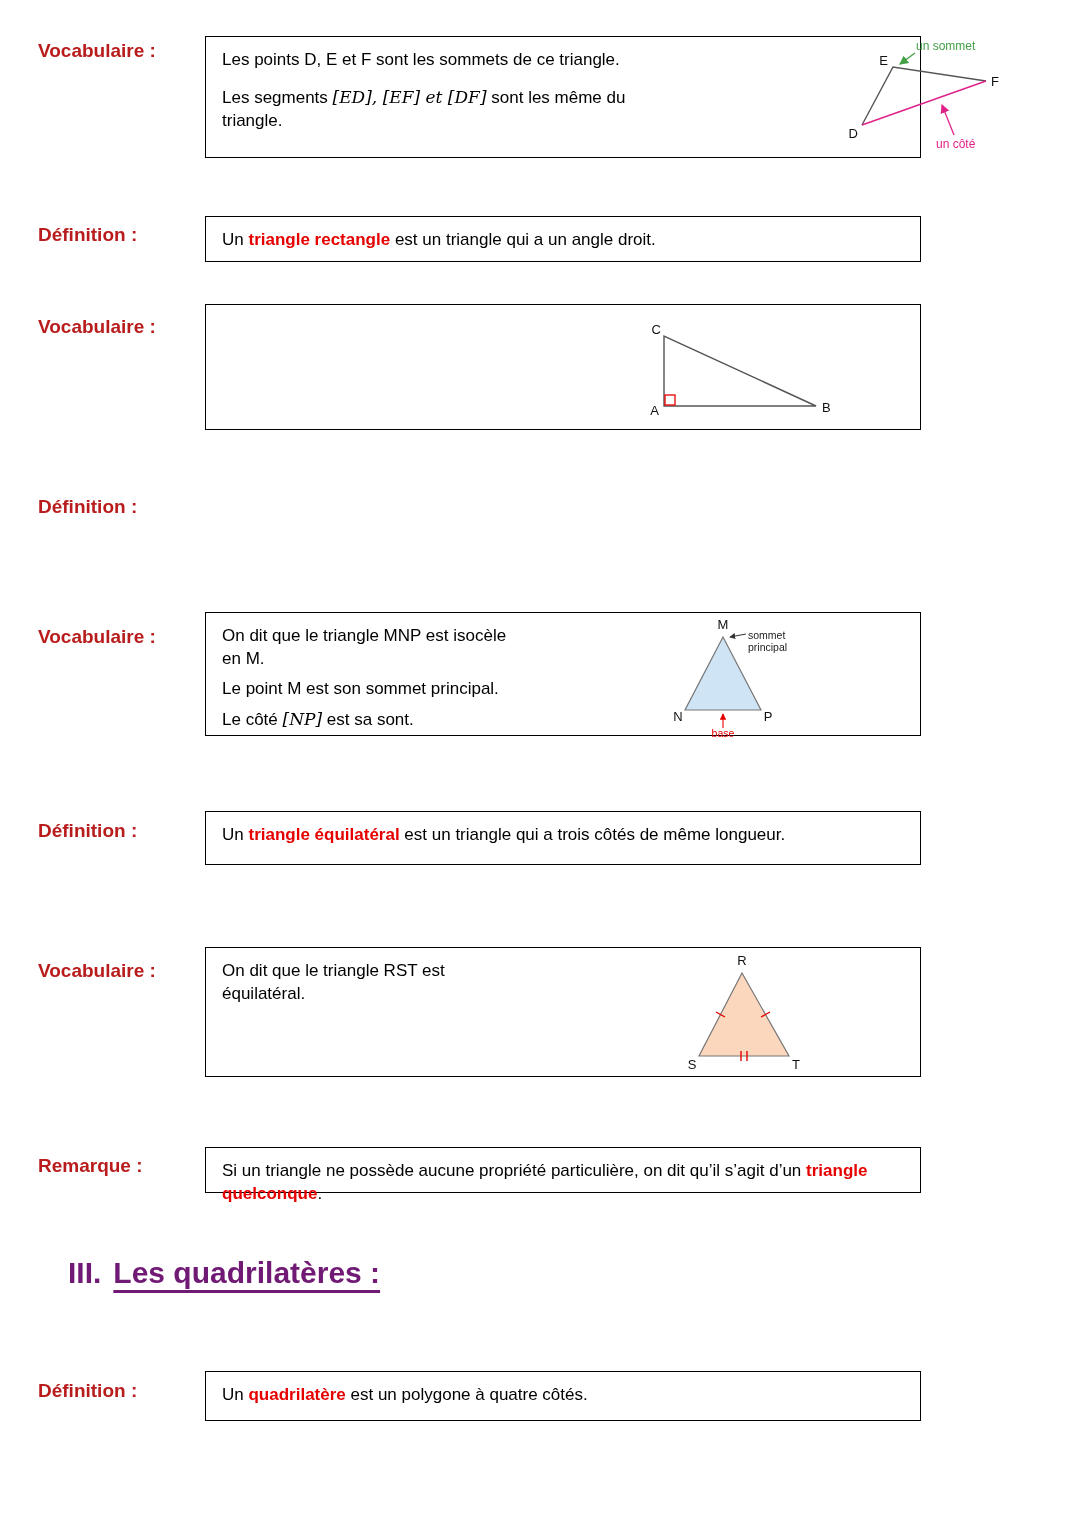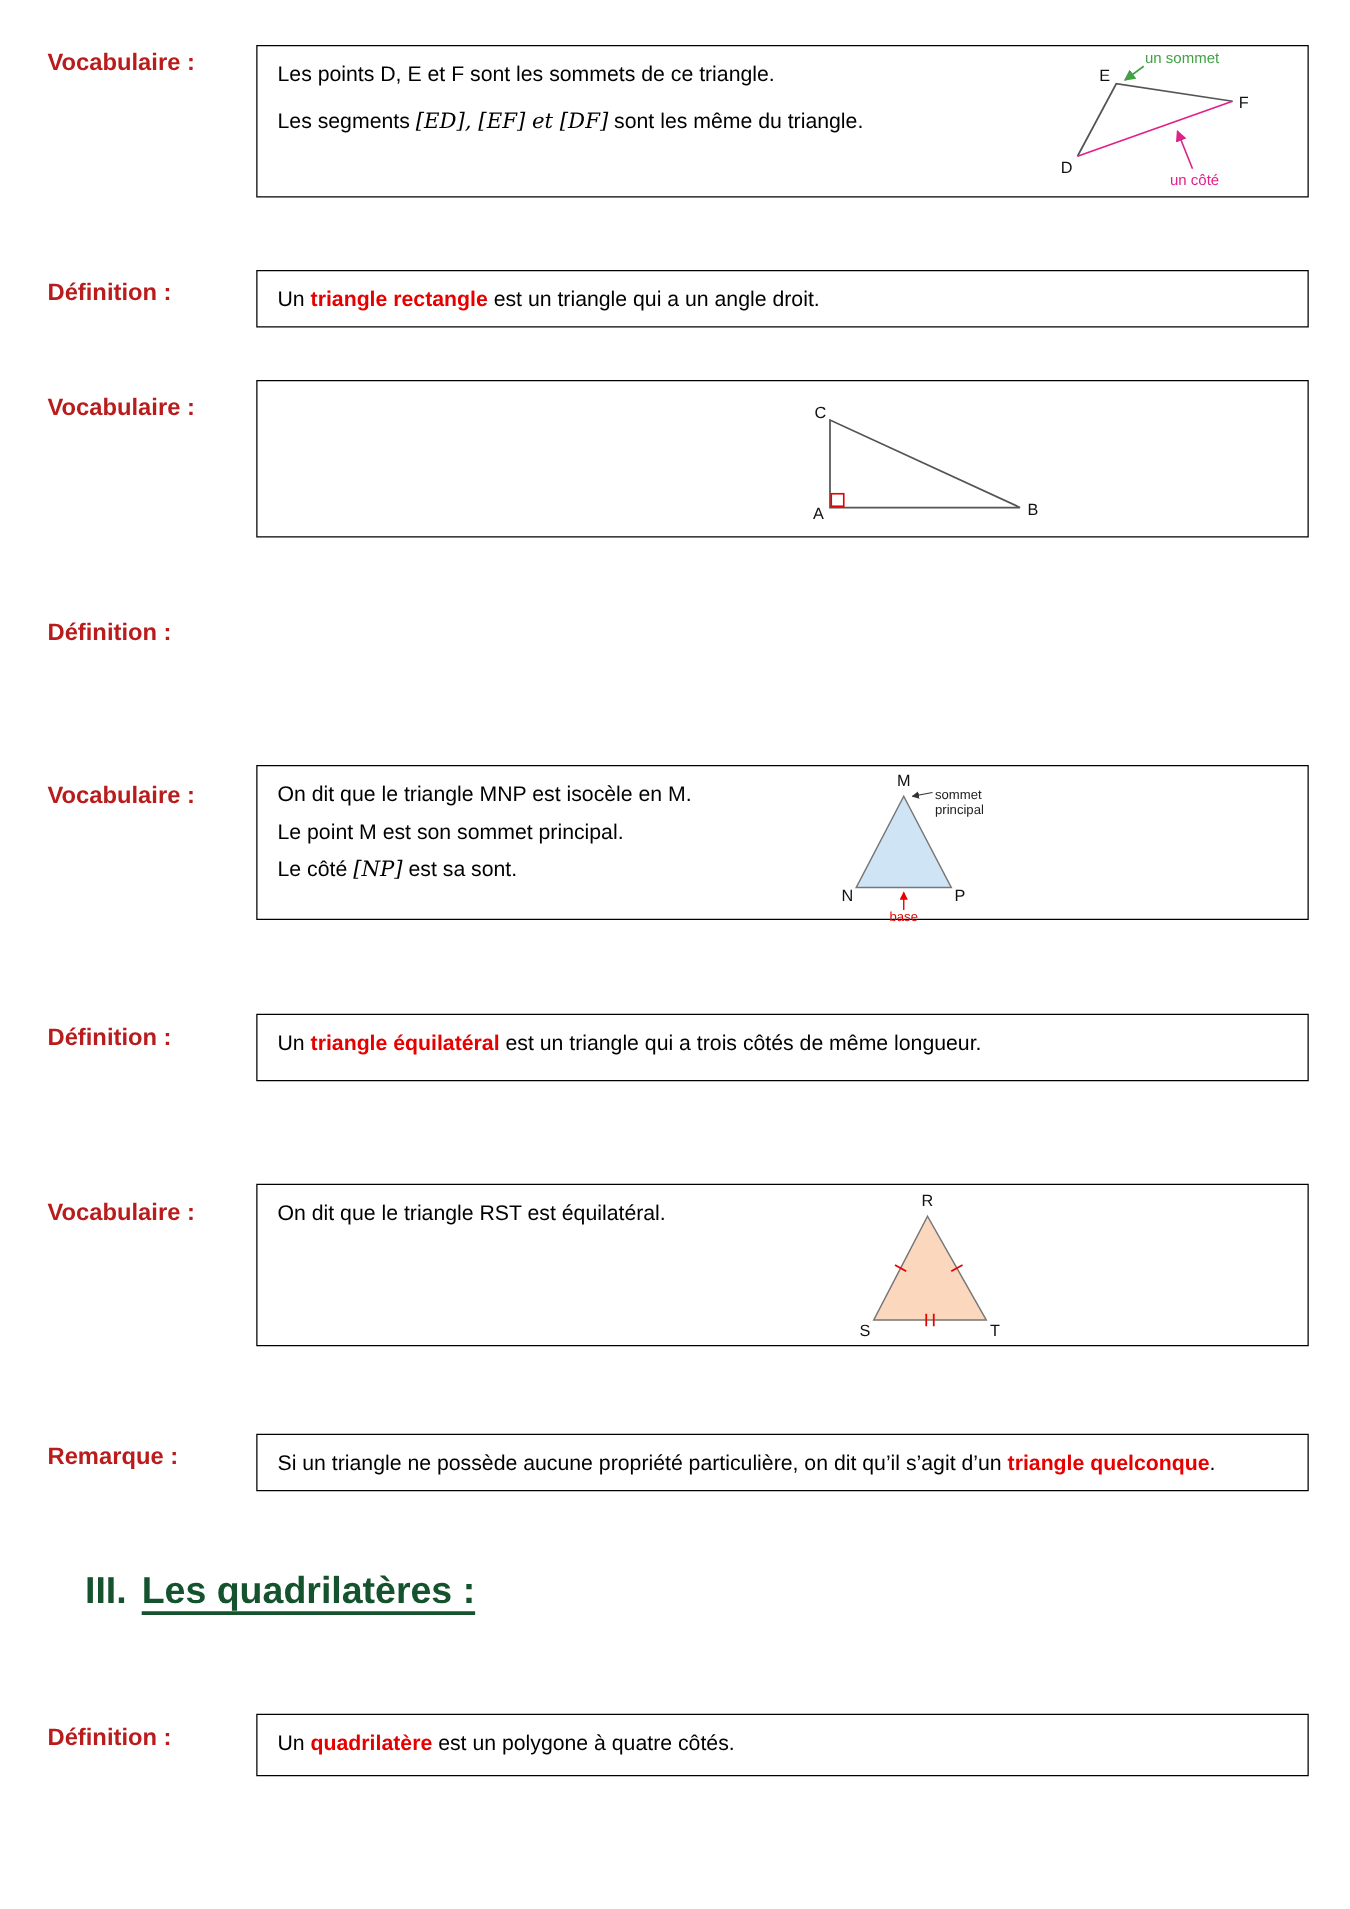--- a/index.html
+++ b/index.html
@@ -17,38 +17,38 @@
     position: absolute;
     left: 38px;
     font-size: 19px;
     font-weight: 700;
     color: #b91c1c;
     white-space: nowrap;
   }
   .box {
     position: absolute;
     left: 205px;
-    width: 842px;
+    width: 716px;
     border: 1.5px solid #000;
     background: #fff;
   }
   .txt { padding: 12px 16px; font-size: 17px; line-height: 1.35; }
   .txt p { margin: 0 0 14px; }
   .txt.tight p { margin: 0 0 7px; }
   .txt p:last-child { margin-bottom: 0; }
   .red-bold { color: #e60000; font-weight: 700; }
   .math { font-family: "DejaVu Serif", serif; font-style: italic; }
   .diagram { position: absolute; }
   .heading {
     position: absolute;
     left: 68px;
     top: 1256px;
     font-size: 30px;
     font-weight: 700;
-    color: #14532d;
+    color: #701a75;
     white-space: nowrap;
   }
   .heading .underlined {
     margin-left: 12px;
     text-decoration: underline;
     text-decoration-thickness: 2.5px;
     text-underline-offset: 7px;
   }
   svg text { font-family: "Liberation Sans", sans-serif; }
   .vtx  { font-size: 13px; fill: #111; }

